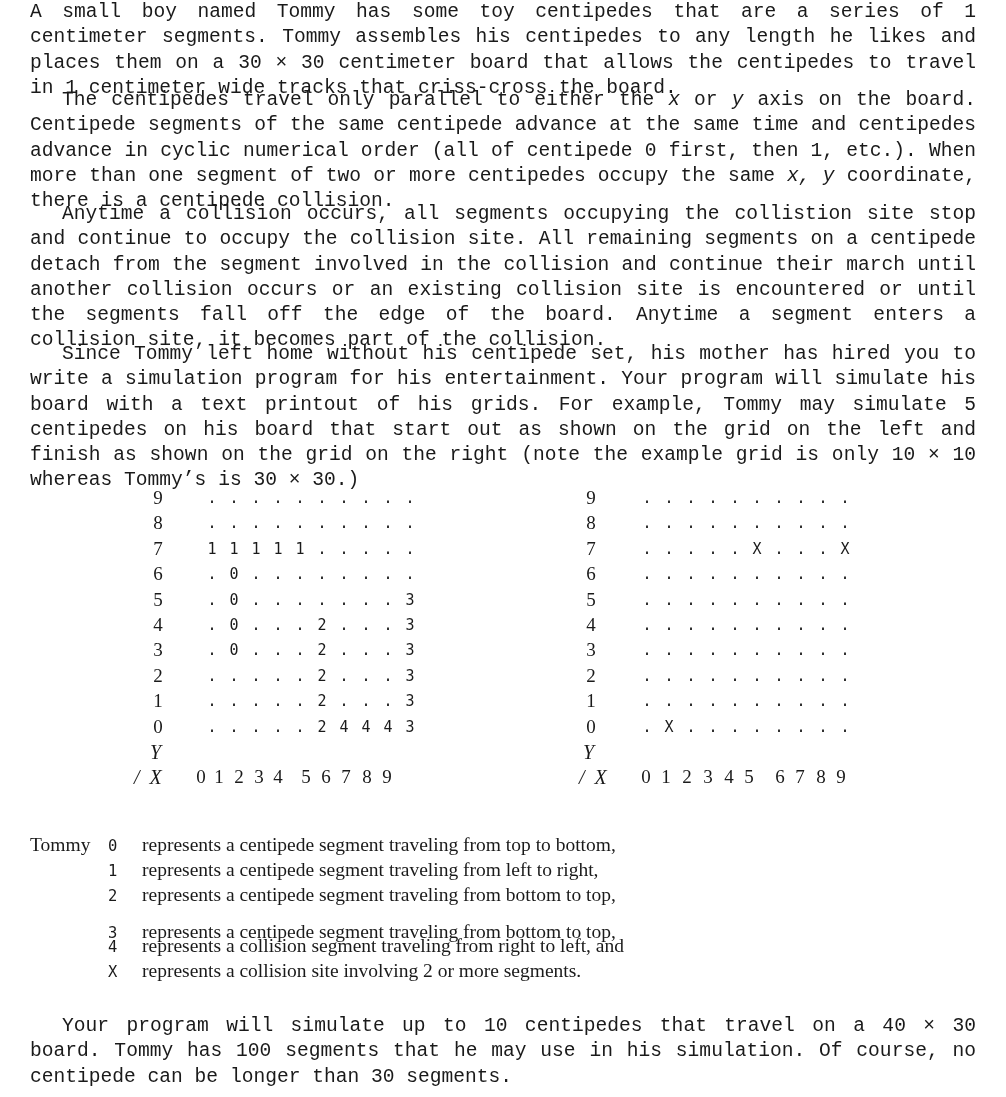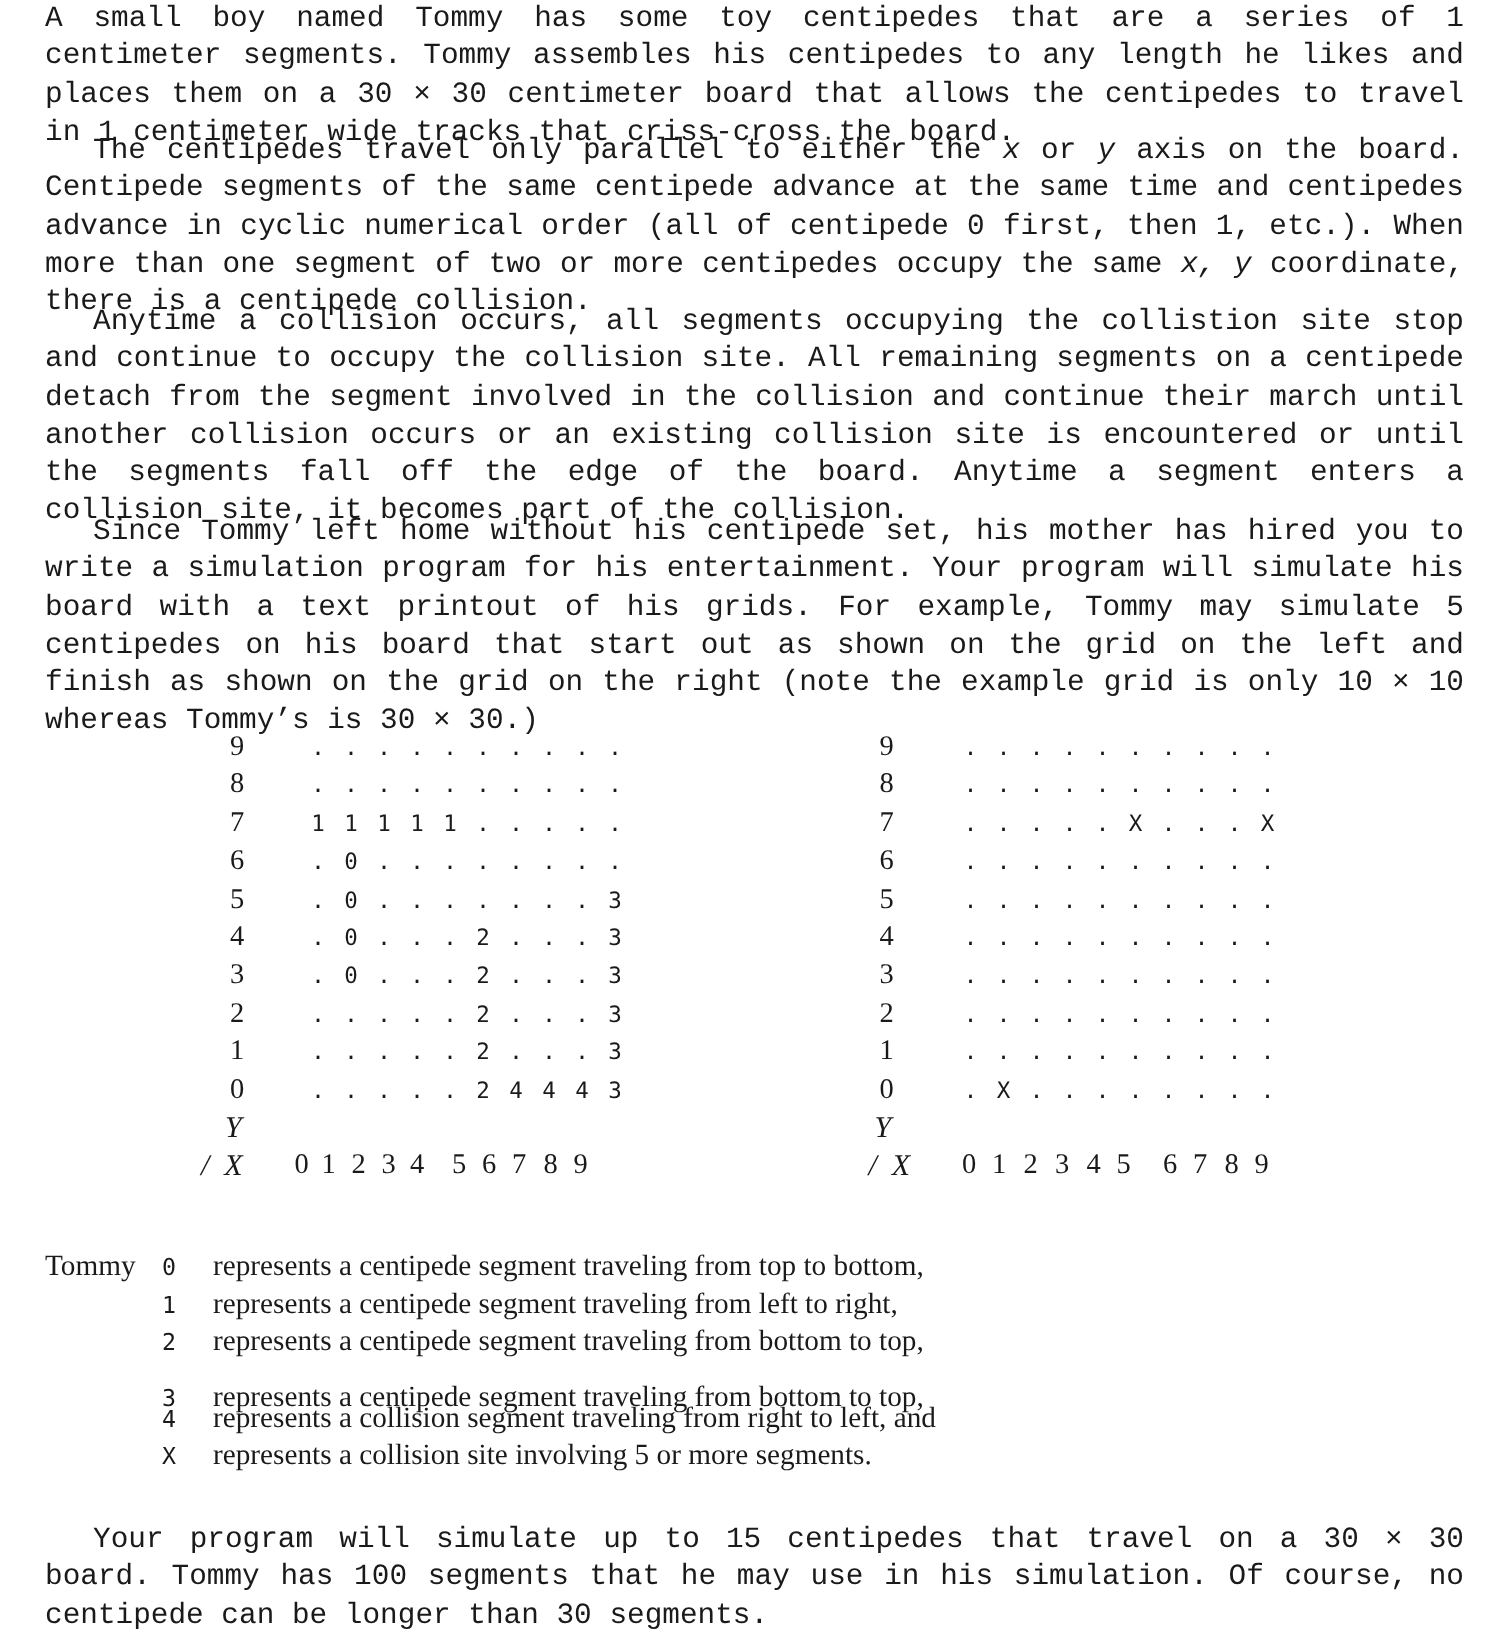--- a/index.html
+++ b/index.html
@@ -299,16 +299,16 @@
     <div class="xlabel" style="left: 263px; top: 279.4px;">9</div>
   </div>
 
 <div class="legend">
   <span class="where">Tommy</span>
   <div class="row" style="top:0px;"><span class="sym">0</span><span>represents a centipede segment traveling from top to bottom,</span></div>
   <div class="row" style="top:25.2px;"><span class="sym">1</span><span>represents a centipede segment traveling from left to right,</span></div>
   <div class="row" style="top:50.4px;"><span class="sym">2</span><span>represents a centipede segment traveling from bottom to top,</span></div>
   <div class="row" style="top:87px;"><span class="sym">3</span><span>represents a centipede segment traveling from bottom to top,</span></div>
   <div class="row" style="top:100.8px;"><span class="sym">4</span><span>represents a collision segment traveling from right to left, and</span></div>
-  <div class="row" style="top:126px;"><span class="sym">X</span><span>represents a collision site involving 5 or more segments.</span></div>
+  <div class="row" style="top:126px;"><span class="sym">X</span><span>represents a collision site involving 2 or more segments.</span></div>
 </div>
 
-<p class="para indent" style="top:1014px;">Your program will simulate up to 15 centipedes that travel on a 30 × 30 board. Tommy has 100 segments that he may use in his simulation. Of course, no centipede can be longer than 30 segments.</p>
+<p class="para indent" style="top:1014px;">Your program will simulate up to 10 centipedes that travel on a 40 × 30 board. Tommy has 100 segments that he may use in his simulation. Of course, no centipede can be longer than 30 segments.</p>
 
 </body></html>

